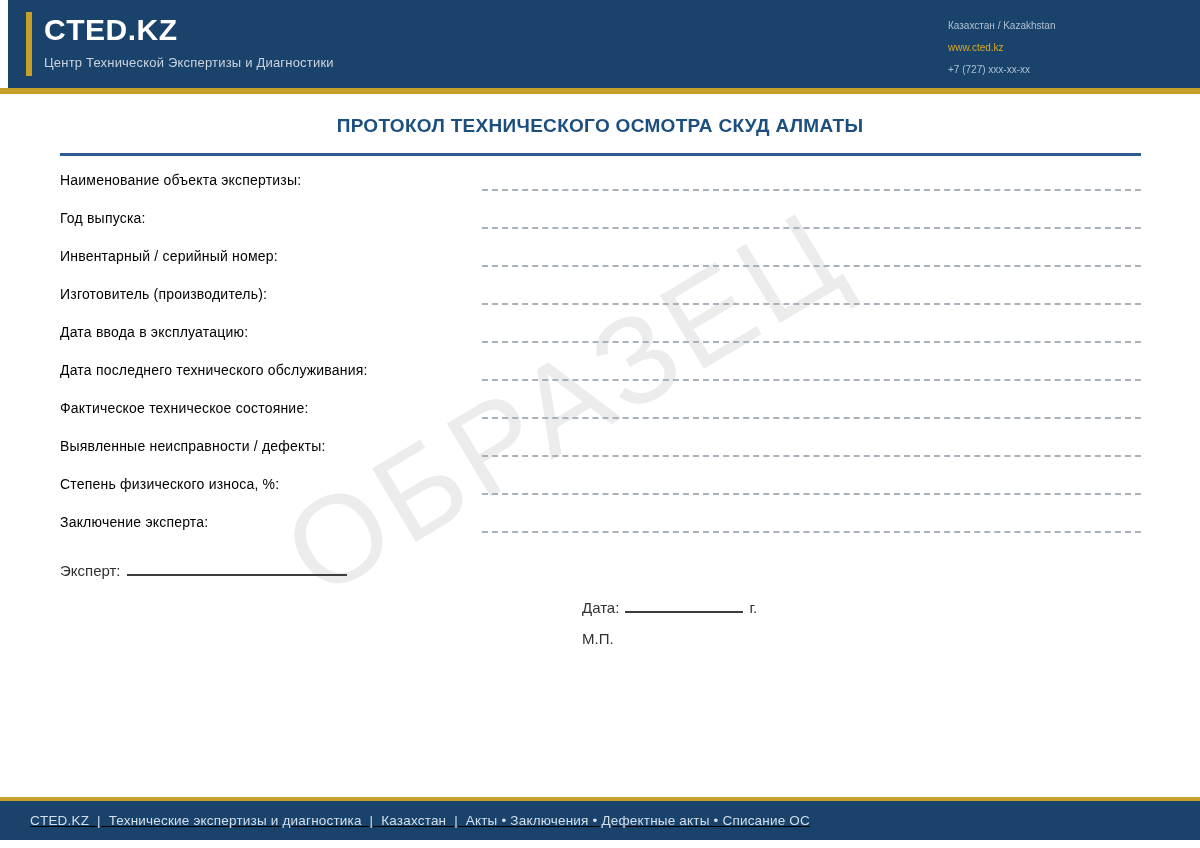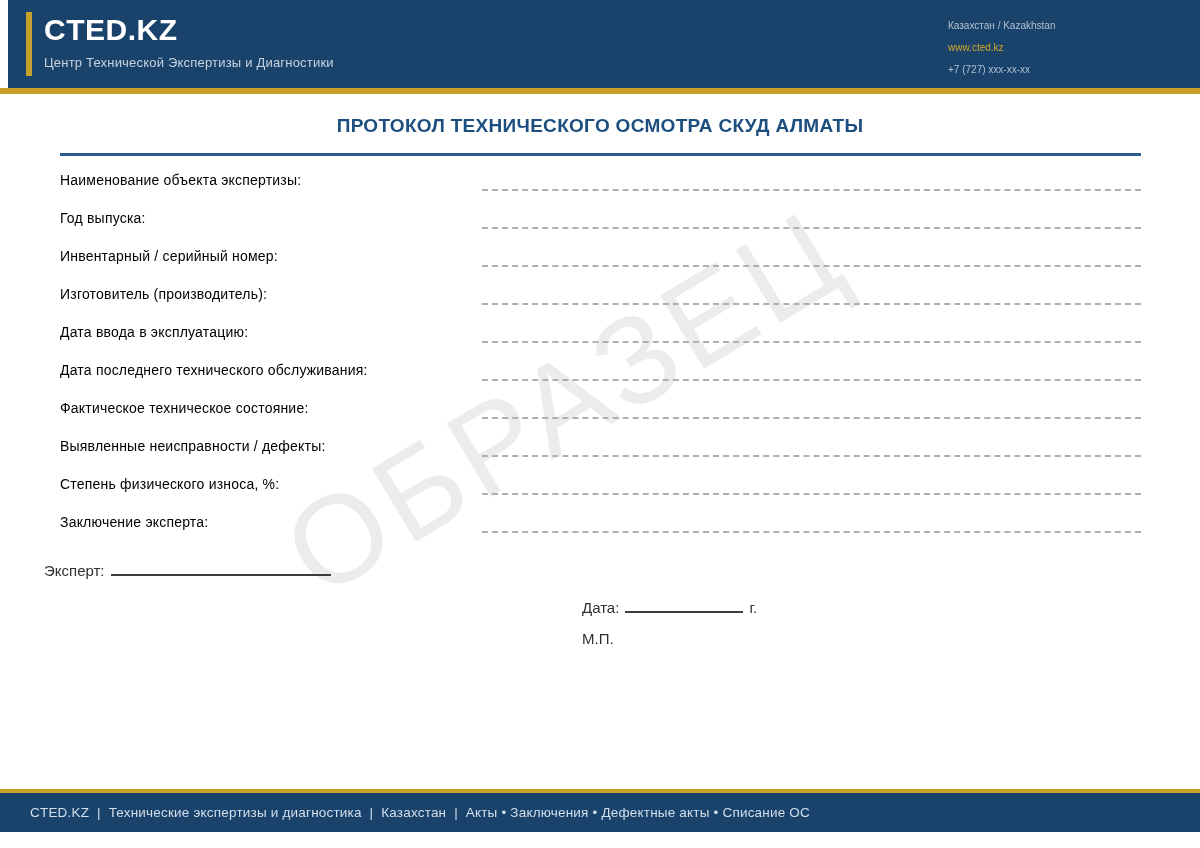--- a/index.html
+++ b/index.html
@@ -108,43 +108,44 @@
   }
   .fline {
     position: absolute;
     left: 482px; right: 59px; top: 19px;
     border-bottom: 2px dashed #a9b2ba;
   }
 
   
   .sig { margin-top: 9px; }
   .sig-row { position: relative; height: 32px; }
-  .sig-left { position: absolute; left: 44px; top: 2px; }
+  .sig-left { position: absolute; left: 60px; top: 2px; }
   .sig-right { position: absolute; left: 582px; top: 2px; margin-top: 37px; }
   .sig-row span { font-size: 15px; color: #303030; }
   .uline {
     display: inline-block;
     height: 13px;
     border-bottom: 2px solid #3c3c3c;
     margin-left: 6px;
     vertical-align: baseline;
   }
   .uline.w-expert { width: 220px; }
   .uline.w-position { width: 198px; }
   .uline.w-date { width: 118px; margin-right: 6px; }
 
   
   .bottombar {
     position: absolute;
-    left: 0; bottom: 16px;
+    left: 0; bottom: 8px;
     width: 100%; height: 43px;
     background: #1a436b;
     border-top: 4px solid #c6a028;
     box-sizing: border-box;
     z-index: 2;
+    text-decoration: underline;
   }
   .footer-text {
     padding-left: 30px;
     line-height: 39px;
     font-size: 13.5px;
     color: #d3dfec;
     white-space: pre;
     letter-spacing: 0.2px;
   }
 </style>

